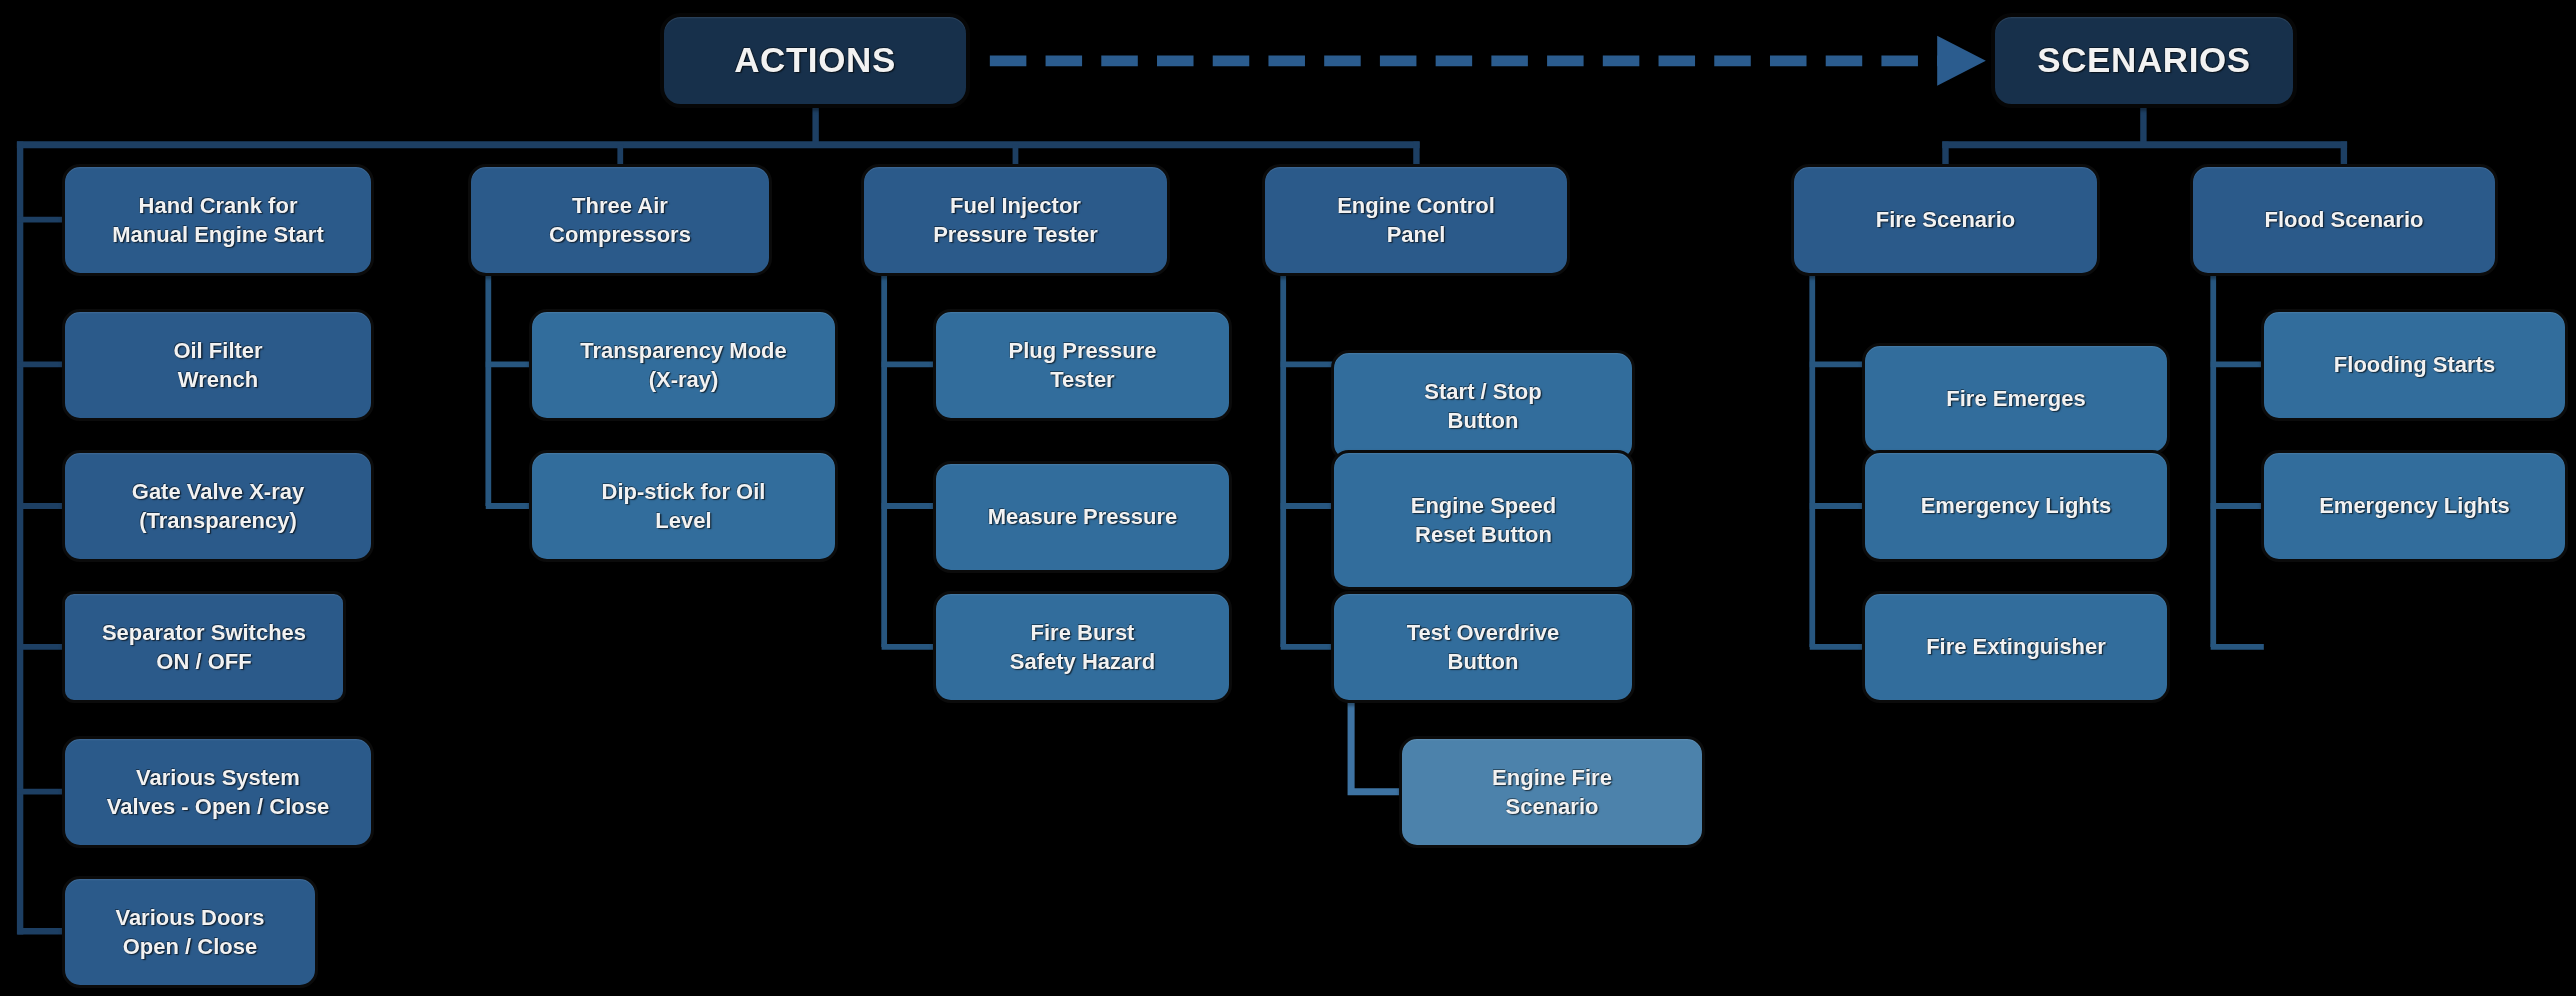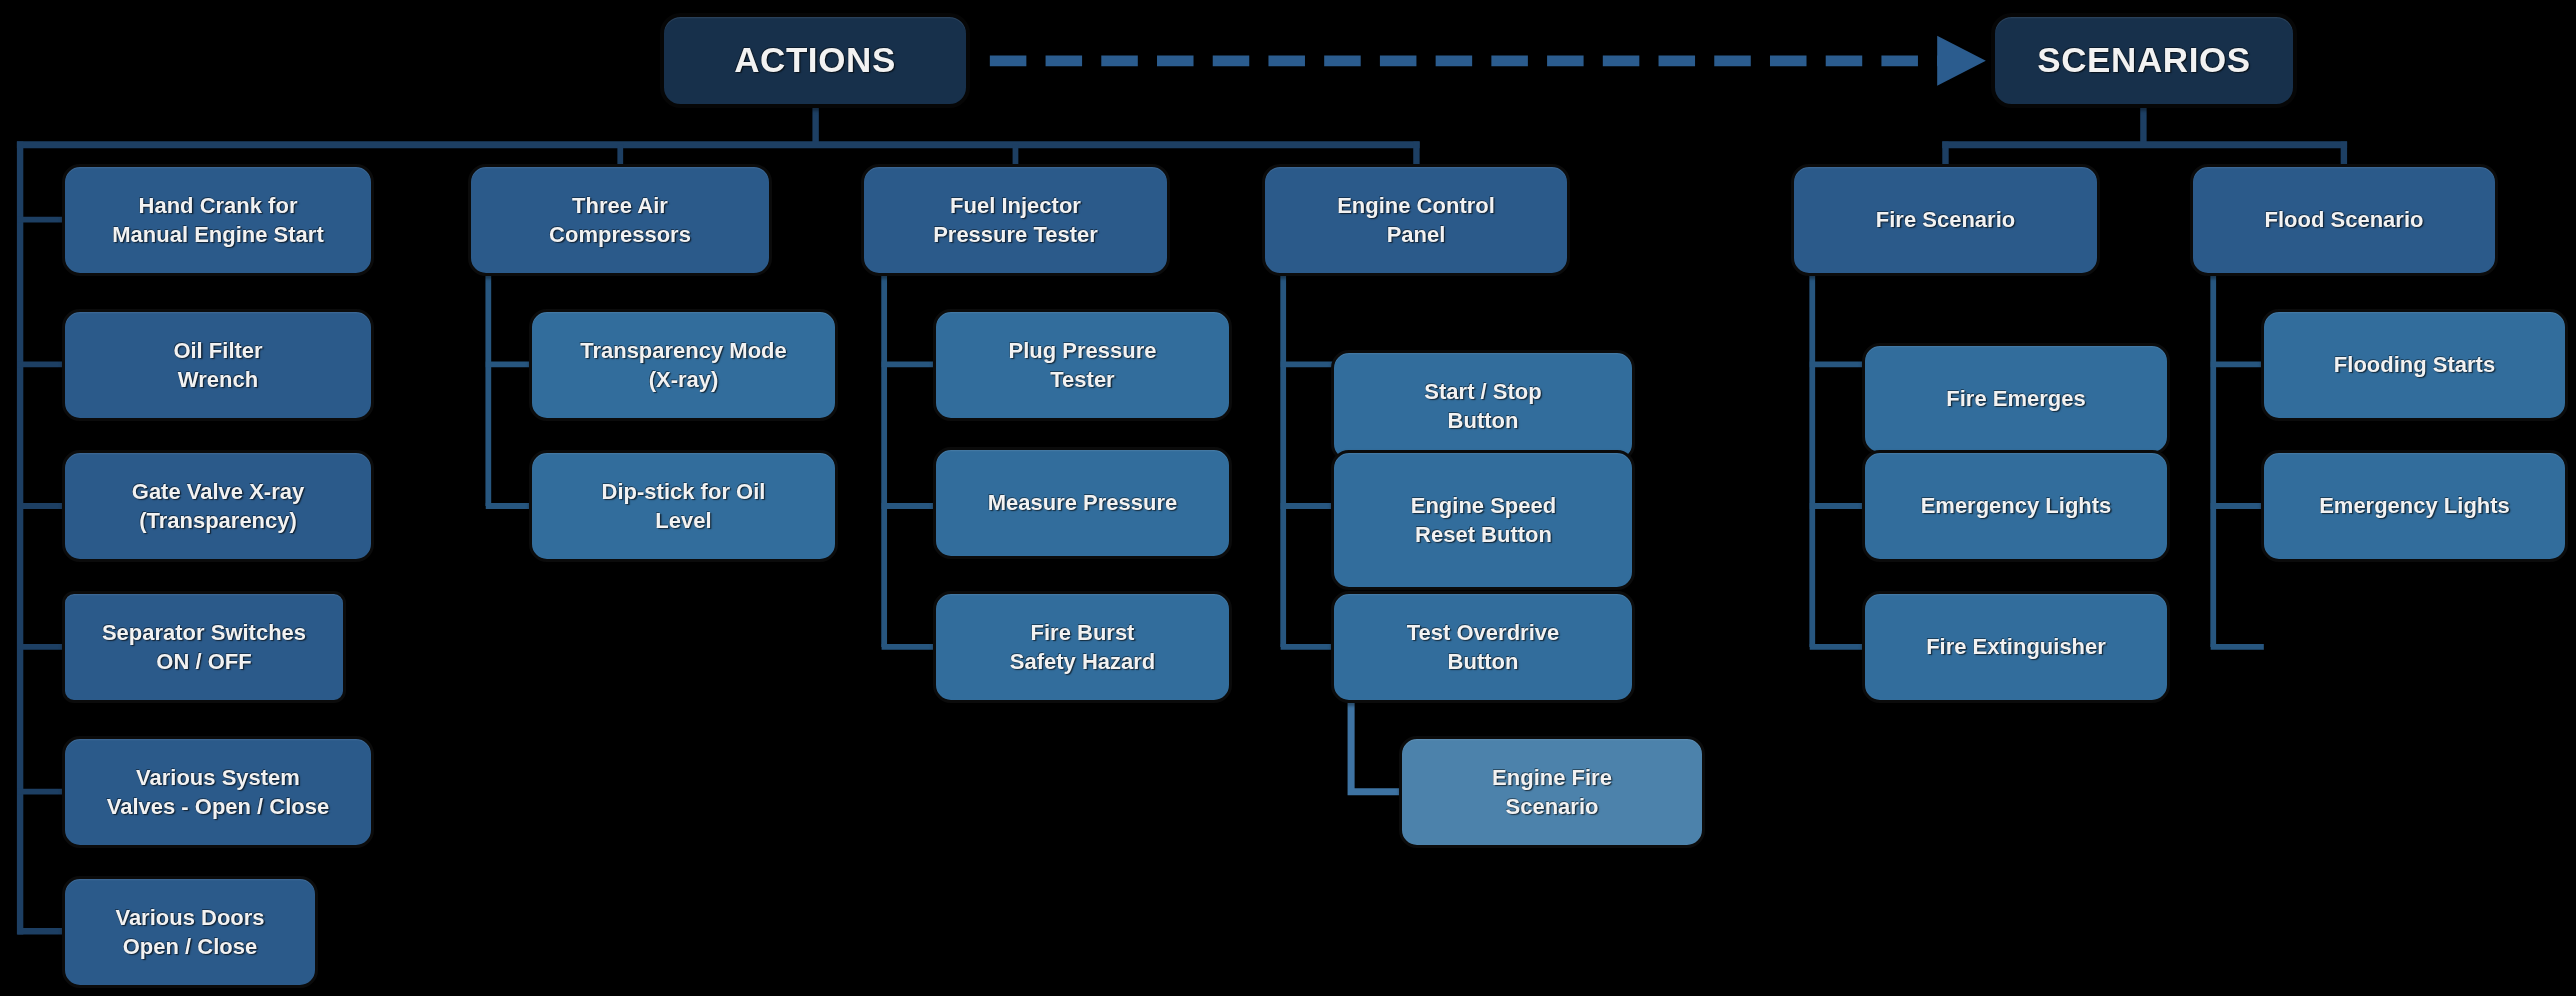--- a/index.html
+++ b/index.html
@@ -116,21 +116,21 @@
 Compressors</div>
   <div class="node lvl3" style="left:529px;top:309px;width:309px;height:112px;">Transparency Mode
 (X-ray)</div>
   <div class="node lvl3" style="left:529px;top:450px;width:309px;height:112px;">Dip-stick for Oil
 Level</div>
 
   <div class="node lvl3" style="left:933px;top:309px;width:299px;height:112px;">Plug Pressure
 Tester</div>
   <div class="node lvl2" style="left:861px;top:164px;width:309px;height:112px;">Fuel Injector
 Pressure Tester</div>
-  <div class="node lvl3" style="left:933px;top:447px;width:299px;height:112px;">Measure Pressure</div>
+  <div class="node lvl3" style="left:933px;top:461px;width:299px;height:112px;">Measure Pressure</div>
   <div class="node lvl3" style="left:933px;top:591px;width:299px;height:112px;">Fire Burst
 Safety Hazard</div>
 
   <div class="node lvl2" style="left:1262px;top:164px;width:308px;height:112px;">Engine Control
 Panel</div>
   <div class="node lvl3" style="left:1331px;top:309px;width:304px;height:112px;margin-top:41px;">Start / Stop
 Button</div>
   <div class="node lvl3" style="left:1331px;top:450px;width:304px;height:140px;padding-left:20px;">Engine Speed
 Reset Button</div>
   <div class="node lvl3" style="left:1331px;top:591px;width:304px;height:112px;">Test Overdrive

